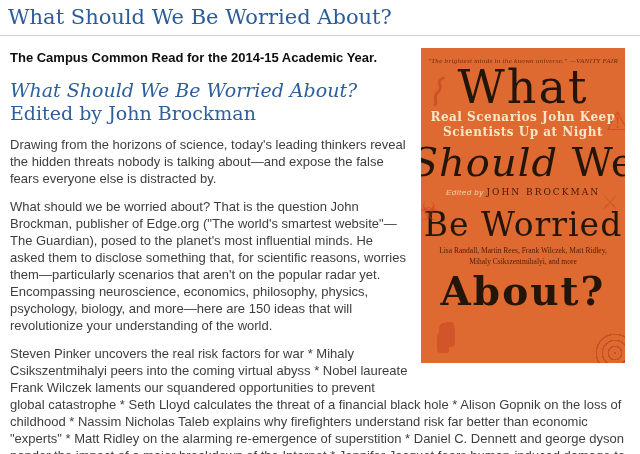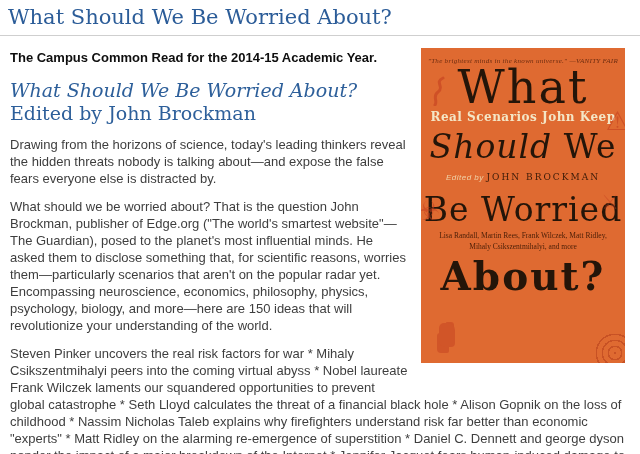--- a/index.html
+++ b/index.html
@@ -51,21 +51,21 @@
     font-size: 46px; line-height: 40px; letter-spacing: 2px;
     margin-top: 2px;
   }
   .cover-tagline {
     margin-top: 3px;
     font-size: 12px; line-height: 15px; font-weight: bold;
     letter-spacing: .5px;
     color: #f4e6c6;
   }
   .cover-title-mid {
-    font-size: 33px; line-height: 40px; letter-spacing: 1px;
+    font-size: 40px; line-height: 40px; letter-spacing: 1px;
     margin-top: 2px;
     white-space: nowrap;
   }
   .cover-title-mid .it { font-style: italic; }
   .cover-editedby {
     margin-top: 5px;
     font-size: 8px; line-height: 10px;
     white-space: nowrap;
   }
   .cover-editedby .pre {
@@ -165,20 +165,21 @@
     <span class="cover-icon icon-warning">⚠</span>
     <span class="cover-icon icon-biohazard">☣</span>
     <span class="cover-icon icon-swords">⚔</span>
     <span class="cover-icon icon-fist"></span>
     <span class="cover-icon icon-target"></span>
 
     <div class="cover-quote">"The brightest minds in the known universe."  —VANITY FAIR</div>
     <div class="cover-title-top">What</div>
     <div class="cover-tagline">
       <span class="line" style="display:block">Real Scenarios John Keep</span>
+      <span class="line" style="display:block">Scientists Up at Night</span>
     </div>
     <div class="cover-title-mid">
       <span class="it">Should</span><span> We</span>
     </div>
     <div class="cover-editedby">
       <span class="pre">Edited by </span><span class="name">JOHN BROCKMAN</span>
     </div>
     <div class="cover-title-lower">Be Worried</div>
     <div class="cover-credits">
       <span style="display:block">Lisa Randall, Martin Rees, Frank Wilczek, Matt Ridley,</span>

